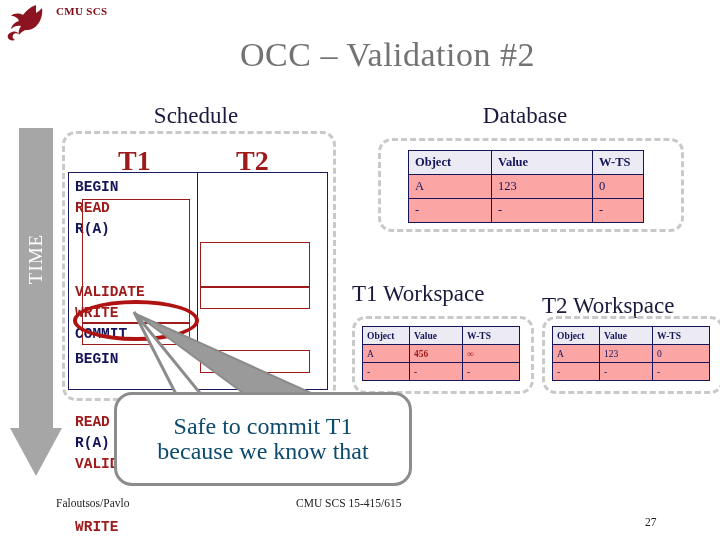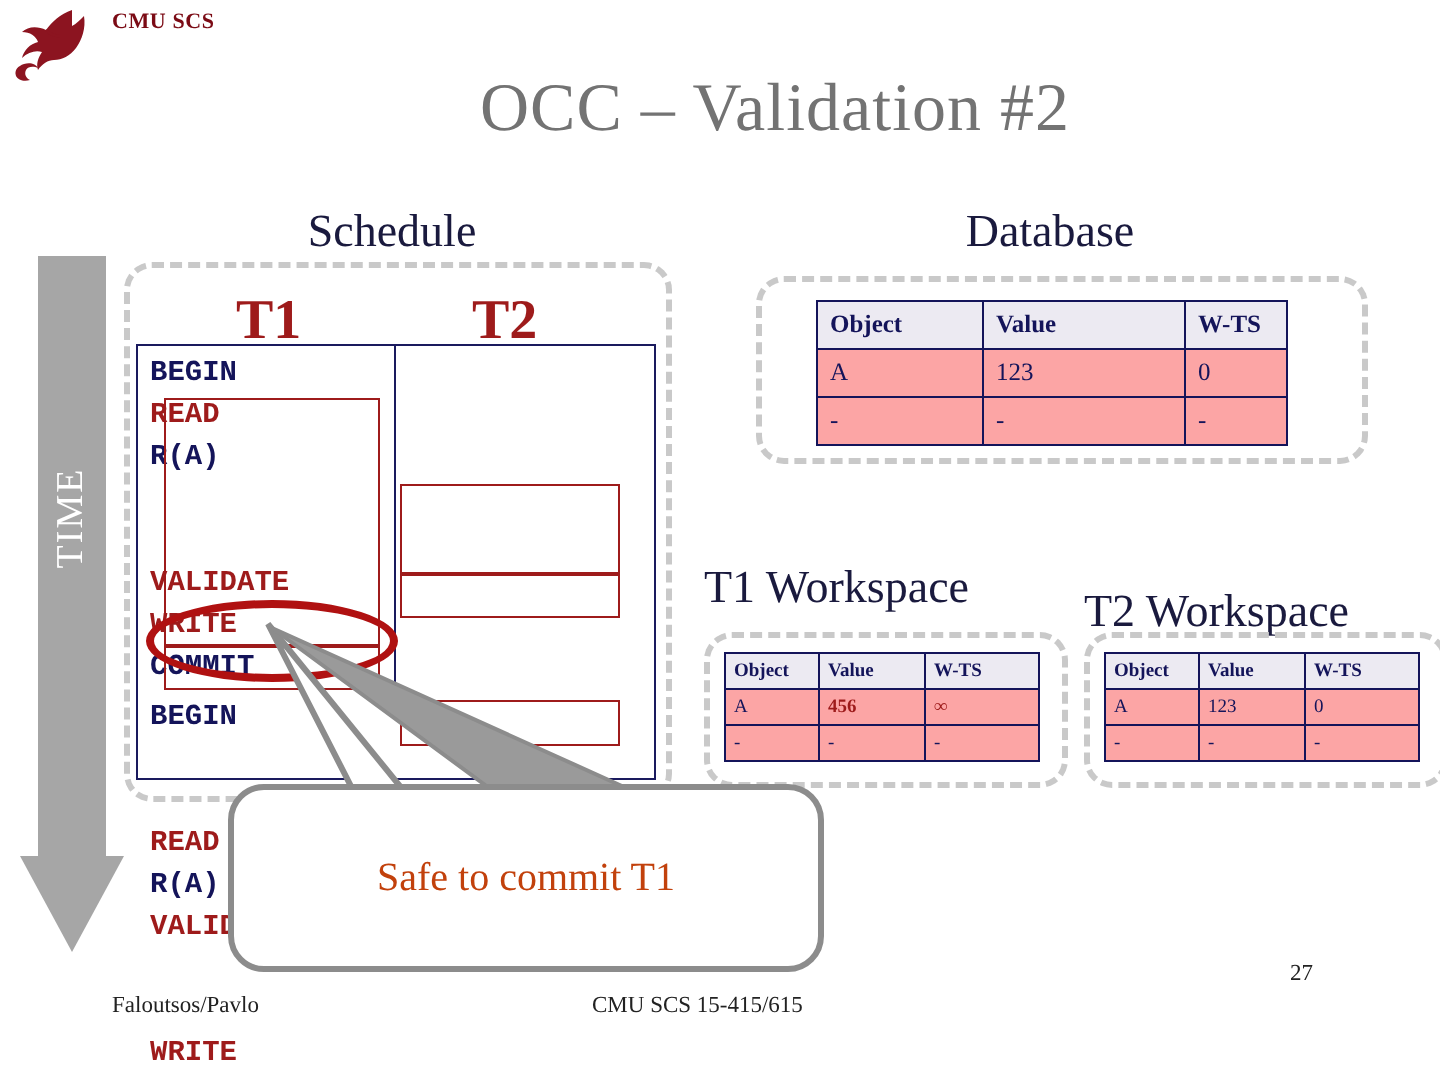--- a/index.html
+++ b/index.html
@@ -119,29 +119,29 @@
   .hot{color:#9e1b1b;font-weight:bold;}
 
   
   #callout-tails{left:100px;top:300px;width:330px;height:110px;}
   #callout{
     left:114px;top:392px;width:292px;height:88px;
     border:3px solid #8c8c8c;border-radius:18px;background:#ffffff;
     display:flex;align-items:center;justify-content:center;
   }
   #callout-text{
-    text-align:center;font-size:20px;line-height:25px;color:#c2410c;
+    text-align:center;font-size:24px;line-height:25px;color:#0c4a6e;
     font-family:"Liberation Serif",serif;
   }
 
   
   .foot{font-size:11.5px;color:#222222;font-family:"Liberation Serif",serif;}
   #footer-author{left:56px;top:497px;}
   #footer-course{left:296px;top:497px;}
-  #footer-page{left:645px;top:481px;text-align:right;}
+  #footer-page{left:645px;top:516px;text-align:right;}
 </style>
 </head>
 <body>
 
 <svg class="abs" id="logo" viewBox="0 0 44 40">
   <path d="M30 3 C24 5 20 9 17 13 C13 11 8 11 5 14 C9 14 12 16 13 19
            C9 20 6 23 5 27 C8 24 12 23 15 24 C13 27 12 30 13 33
            C15 30 18 28 21 28 C25 28 29 26 32 22 C35 18 37 12 36 6
            C34 8 32 10 30 11 Z" fill="#8c1420"></path>
   <path d="M6 30 C3 31 1 33 2 36 C3 38 6 39 9 38 C7 37 6 35 7 33
@@ -262,18 +262,19 @@
 </tbody>
   </table>
 
 <svg class="abs" id="callout-tails" viewBox="0 0 330 110">
   <polygon points="34,12 104,98 78,98" fill="#ffffff" stroke="#8c8c8c" stroke-width="3"></polygon>
   <polygon points="36,14 222,98 150,98" fill="#9a9a9a" stroke="#8c8c8c" stroke-width="2"></polygon>
 </svg>
 <div class="abs" id="callout">
   <div id="callout-text">
     <div>Safe to commit T1</div>
+    <div>because we know that</div>
   </div>
 </div>
 
 <div class="abs foot" id="footer-author">Faloutsos/Pavlo</div>
 <div class="abs foot" id="footer-course">CMU SCS 15-415/615</div>
 <div class="abs foot" id="footer-page">27</div>
 
 </body></html>

